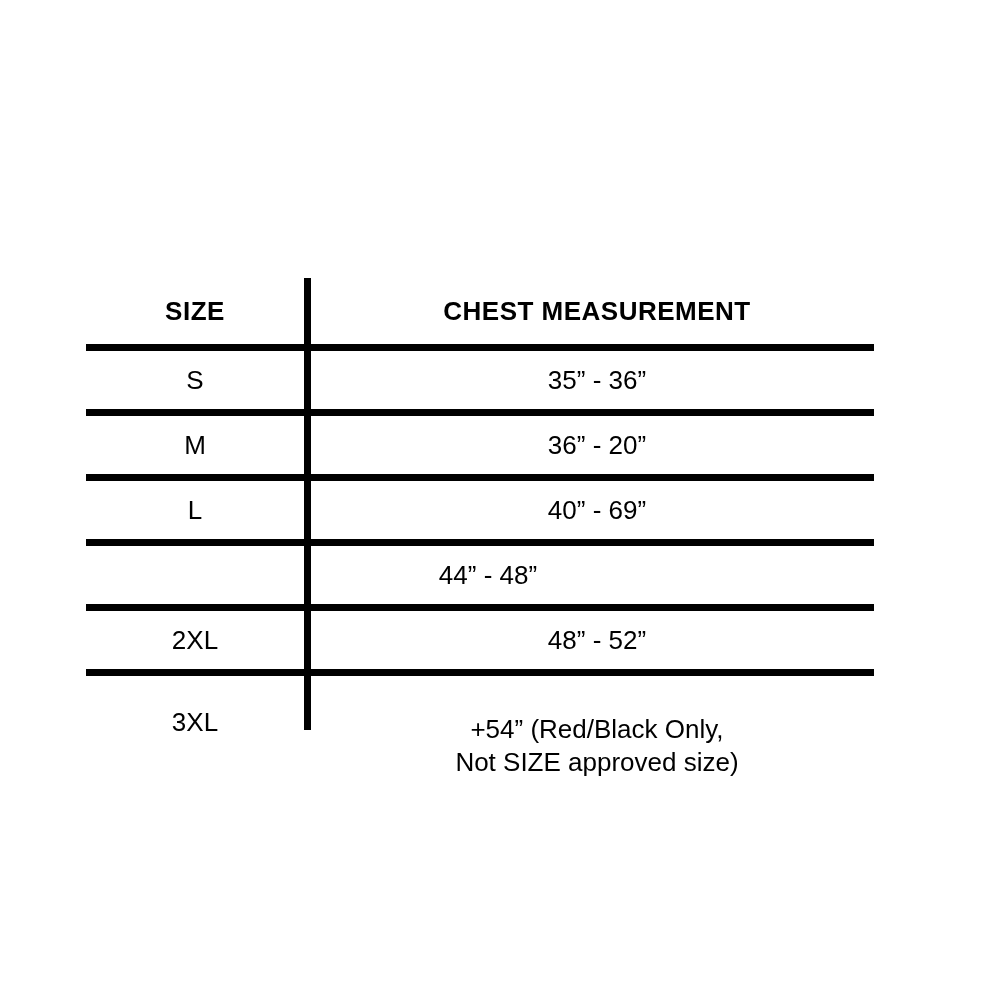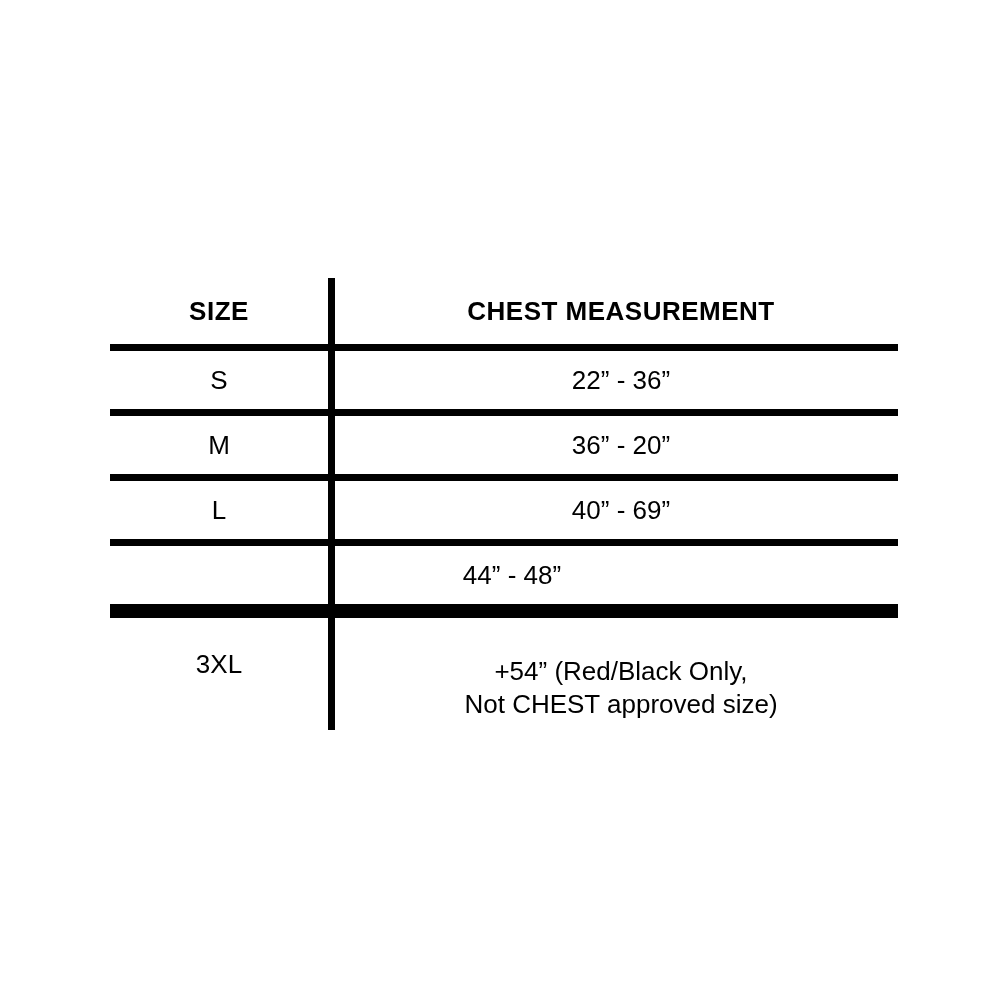--- a/index.html
+++ b/index.html
@@ -14,21 +14,21 @@
     color: #000000;
     overflow: hidden;
   }
   .page {
     position: relative;
     width: 1000px;
     height: 1000px;
   }
   .size-table {
     position: absolute;
-    left: 110px;
+    left: 86px;
     top: 278px;
     width: 788px;
   }
   .table-grid {
     position: relative;
     width: 100%;
   }
   
   .v-divider {
     position: absolute;
@@ -93,21 +93,21 @@
 
       <div class="row header-row">
         <div class="cell-size">SIZE</div>
         <div class="cell-chest">CHEST MEASUREMENT</div>
       </div>
 
       <div class="hline"></div>
 
       <div class="row data-row">
         <div class="cell-size">S</div>
-        <div class="cell-chest">22” - 36”</div>
+        <div class="cell-chest">35” - 36”</div>
       </div>
 
       <div class="hline"></div>
 
       <div class="row data-row">
         <div class="cell-size">M</div>
         <div class="cell-chest">36” - 20”</div>
       </div>
 
       <div class="hline"></div>
@@ -118,28 +118,32 @@
       </div>
 
       <div class="hline"></div>
 
       <div class="row data-row">
         <div class="cell-chest">44” - 48”</div>
       </div>
 
       <div class="hline"></div>
 
+      <div class="row data-row">
+        <div class="cell-size">2XL</div>
+        <div class="cell-chest">48” - 52”</div>
+      </div>
 
       <div class="hline"></div>
 
       <div class="row data-row tall">
         <div class="cell-size">3XL</div>
         <div class="cell-chest">
           <div class="multiline">
             <div>+54” (Red/Black Only,</div>
-            <div>Not CHEST approved size)</div>
+            <div>Not SIZE approved size)</div>
           </div>
         </div>
       </div>
 
     </div>
   </div>
 </div>
 
 </body></html>

